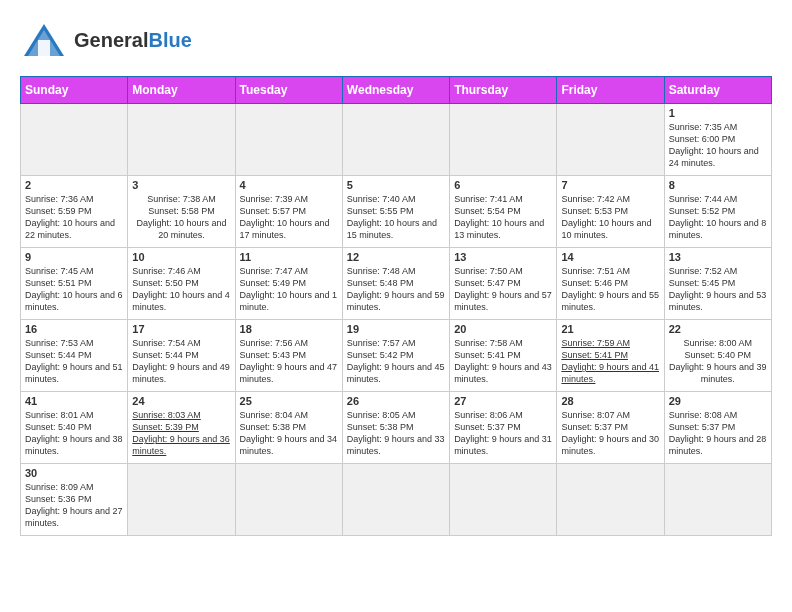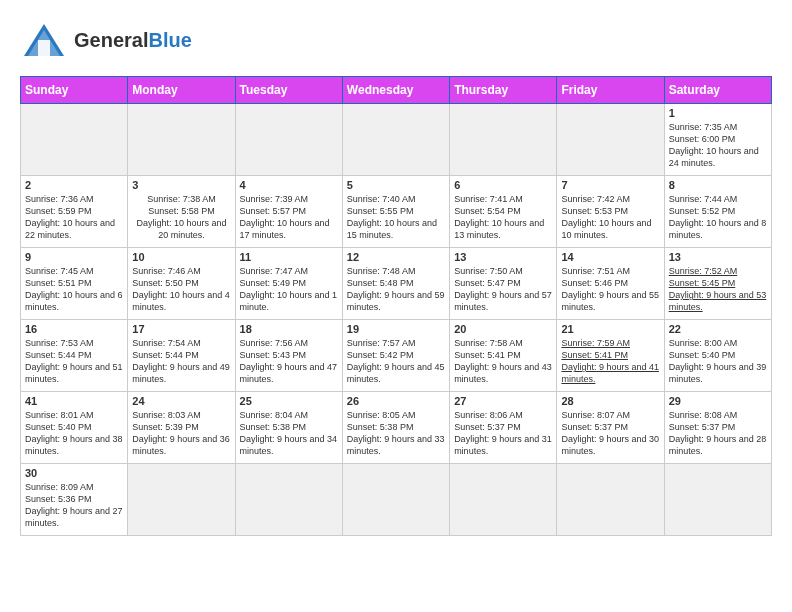--- a/index.html
+++ b/index.html
@@ -204,21 +204,21 @@
 Daylight: 9 hours and 57 minutes.</div>
         </td>
         <td>
           <span class="day-number">14</span>
           <div class="day-info" style="white-space: pre-line;">Sunrise: 7:51 AM
 Sunset: 5:46 PM
 Daylight: 9 hours and 55 minutes.</div>
         </td>
         <td>
           <span class="day-number">13</span>
-          <div class="day-info" style="white-space: pre-line; text-decoration: underline;">Sunrise: 7:52 AM
+          <div class="day-info" style="white-space: pre-line;">Sunrise: 7:52 AM
 Sunset: 5:45 PM
 Daylight: 9 hours and 53 minutes.</div>
         </td>
       </tr>
       <tr class="week">
         <td>
           <span class="day-number">16</span>
           <div class="day-info" style="white-space: pre-line;">Sunrise: 7:53 AM
 Sunset: 5:44 PM
 Daylight: 9 hours and 51 minutes.</div>
@@ -248,35 +248,35 @@
 Daylight: 9 hours and 43 minutes.</div>
         </td>
         <td>
           <span class="day-number">21</span>
           <div class="day-info" style="white-space: pre-line; text-decoration: underline;">Sunrise: 7:59 AM
 Sunset: 5:41 PM
 Daylight: 9 hours and 41 minutes.</div>
         </td>
         <td>
           <span class="day-number">22</span>
-          <div class="day-info" style="white-space: pre-line;">Sunrise: 8:00 AM
+          <div class="day-info" style="white-space: pre-line; text-align: center;">Sunrise: 8:00 AM
 Sunset: 5:40 PM
 Daylight: 9 hours and 39 minutes.</div>
         </td>
       </tr>
       <tr class="week">
         <td>
           <span class="day-number">41</span>
           <div class="day-info" style="white-space: pre-line;">Sunrise: 8:01 AM
 Sunset: 5:40 PM
 Daylight: 9 hours and 38 minutes.</div>
         </td>
         <td>
           <span class="day-number">24</span>
-          <div class="day-info" style="white-space: pre-line;">Sunrise: 8:03 AM
+          <div class="day-info" style="white-space: pre-line; text-decoration: underline;">Sunrise: 8:03 AM
 Sunset: 5:39 PM
 Daylight: 9 hours and 36 minutes.</div>
         </td>
         <td>
           <span class="day-number">25</span>
           <div class="day-info" style="white-space: pre-line;">Sunrise: 8:04 AM
 Sunset: 5:38 PM
 Daylight: 9 hours and 34 minutes.</div>
         </td>
         <td>

